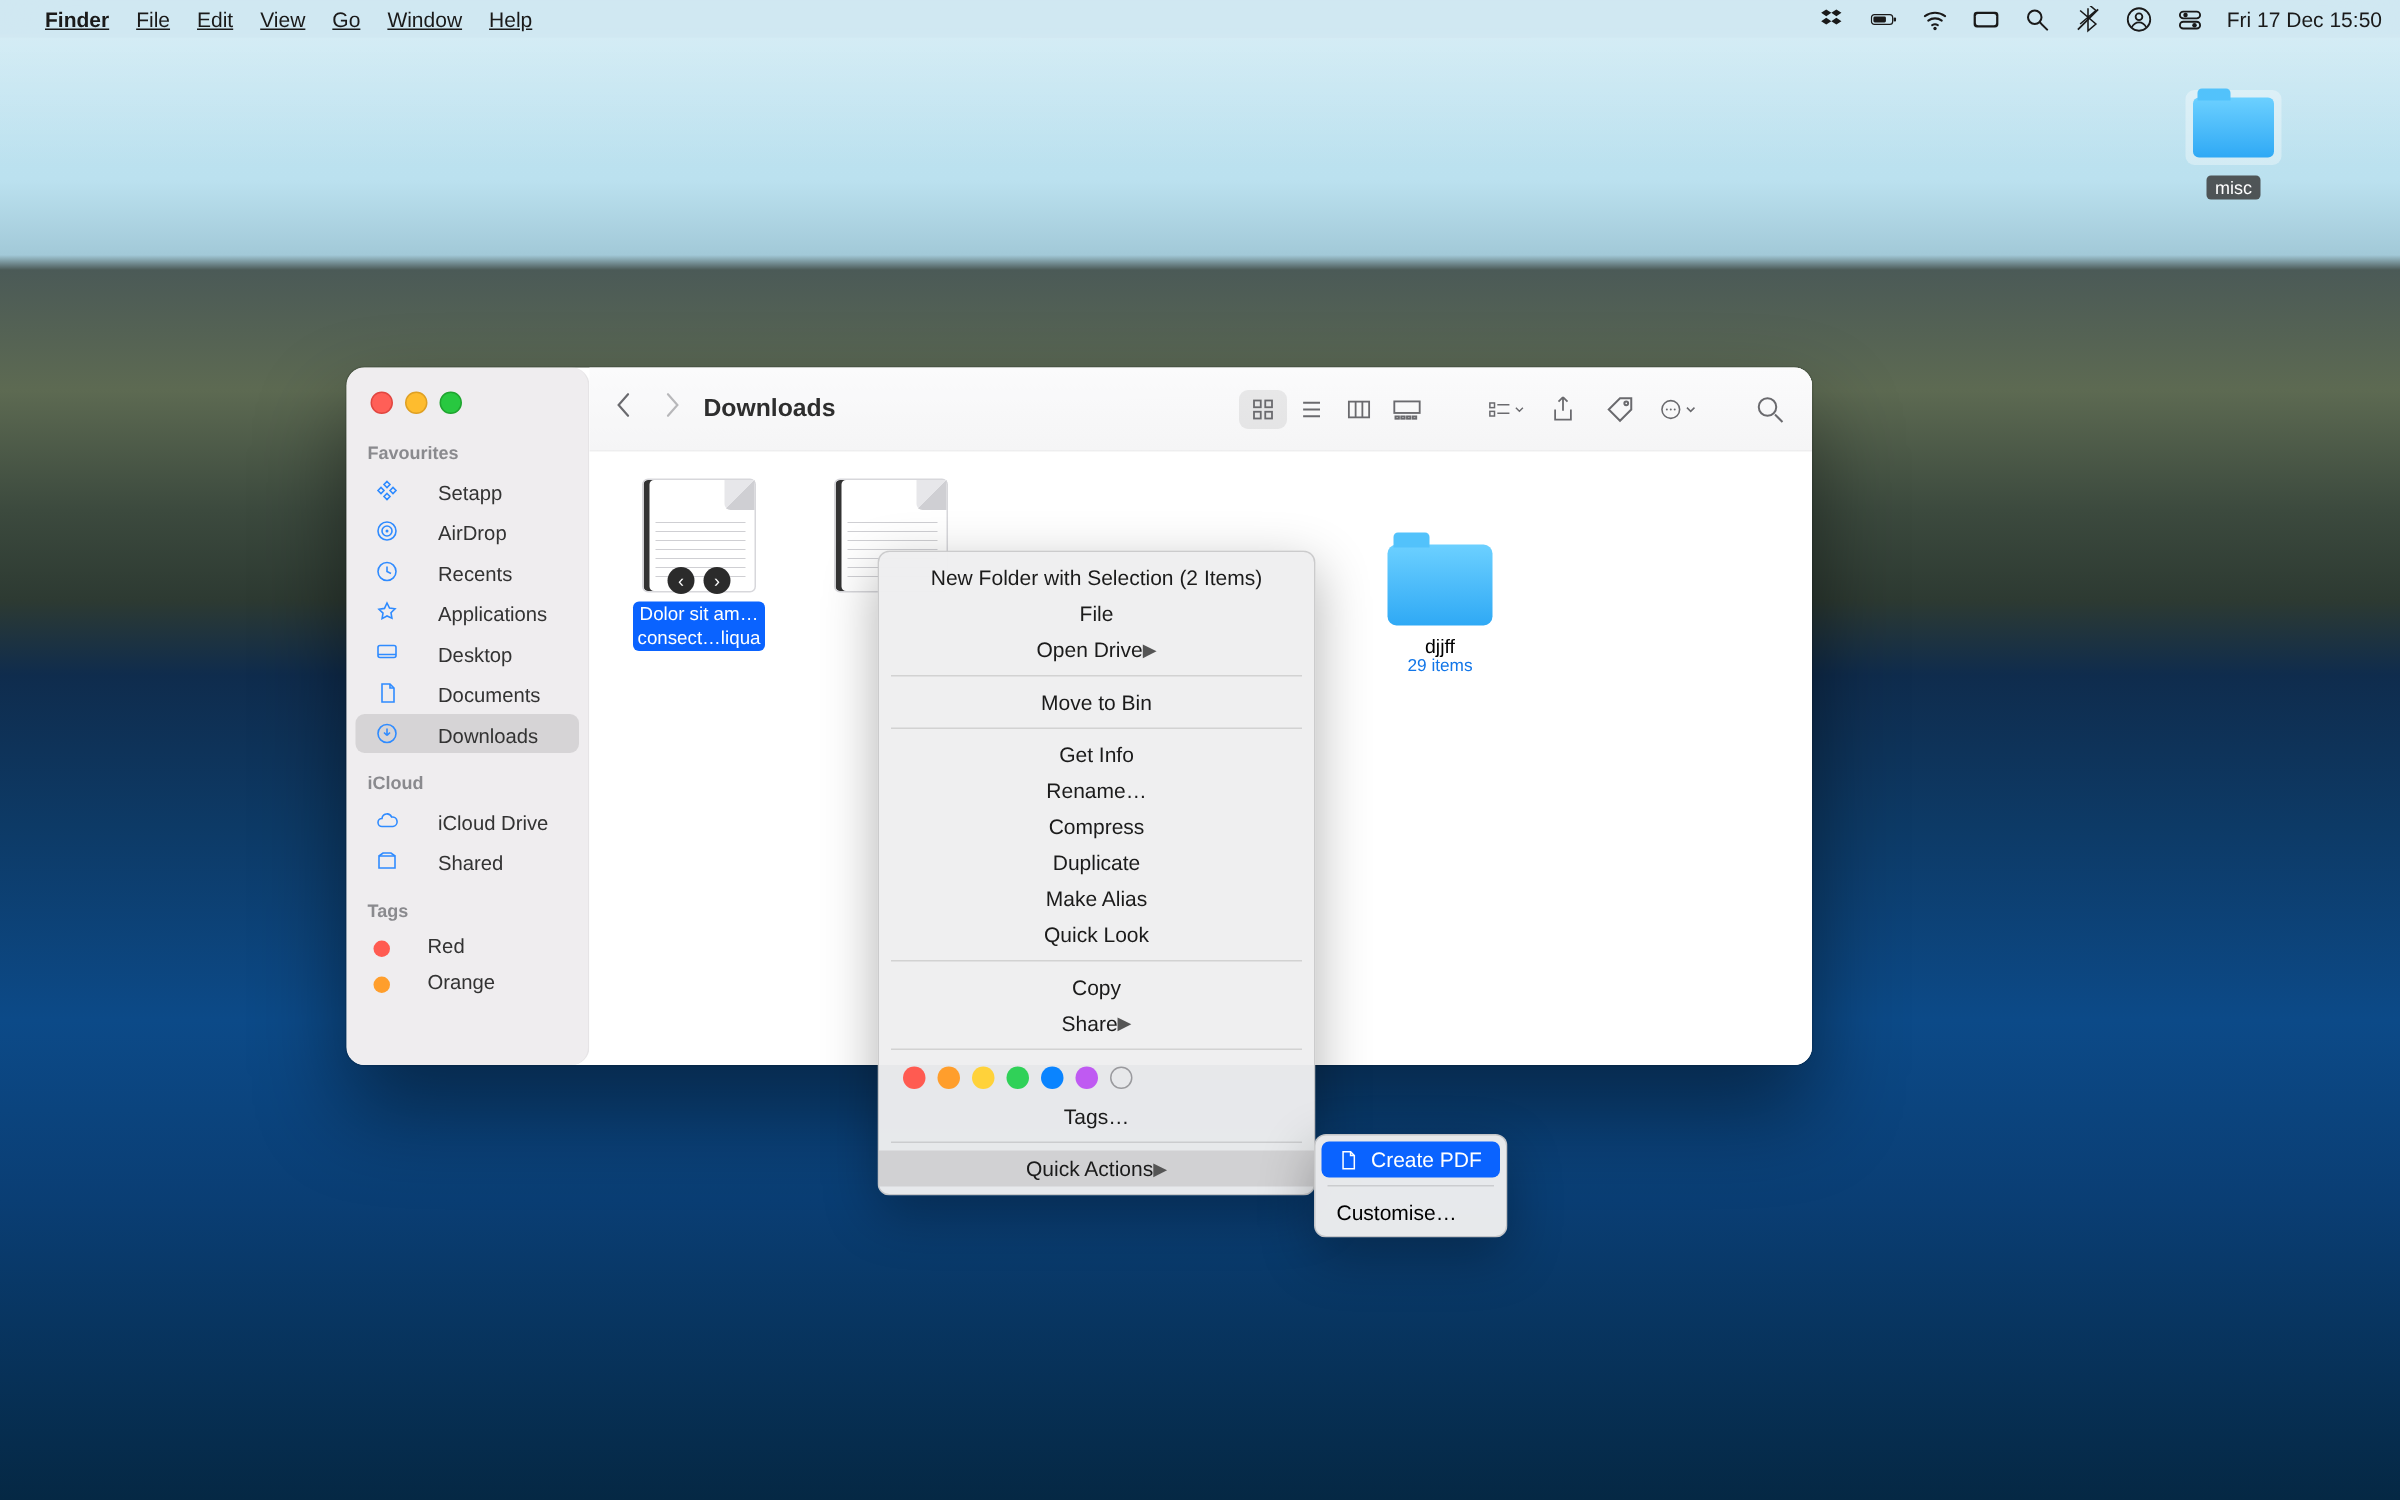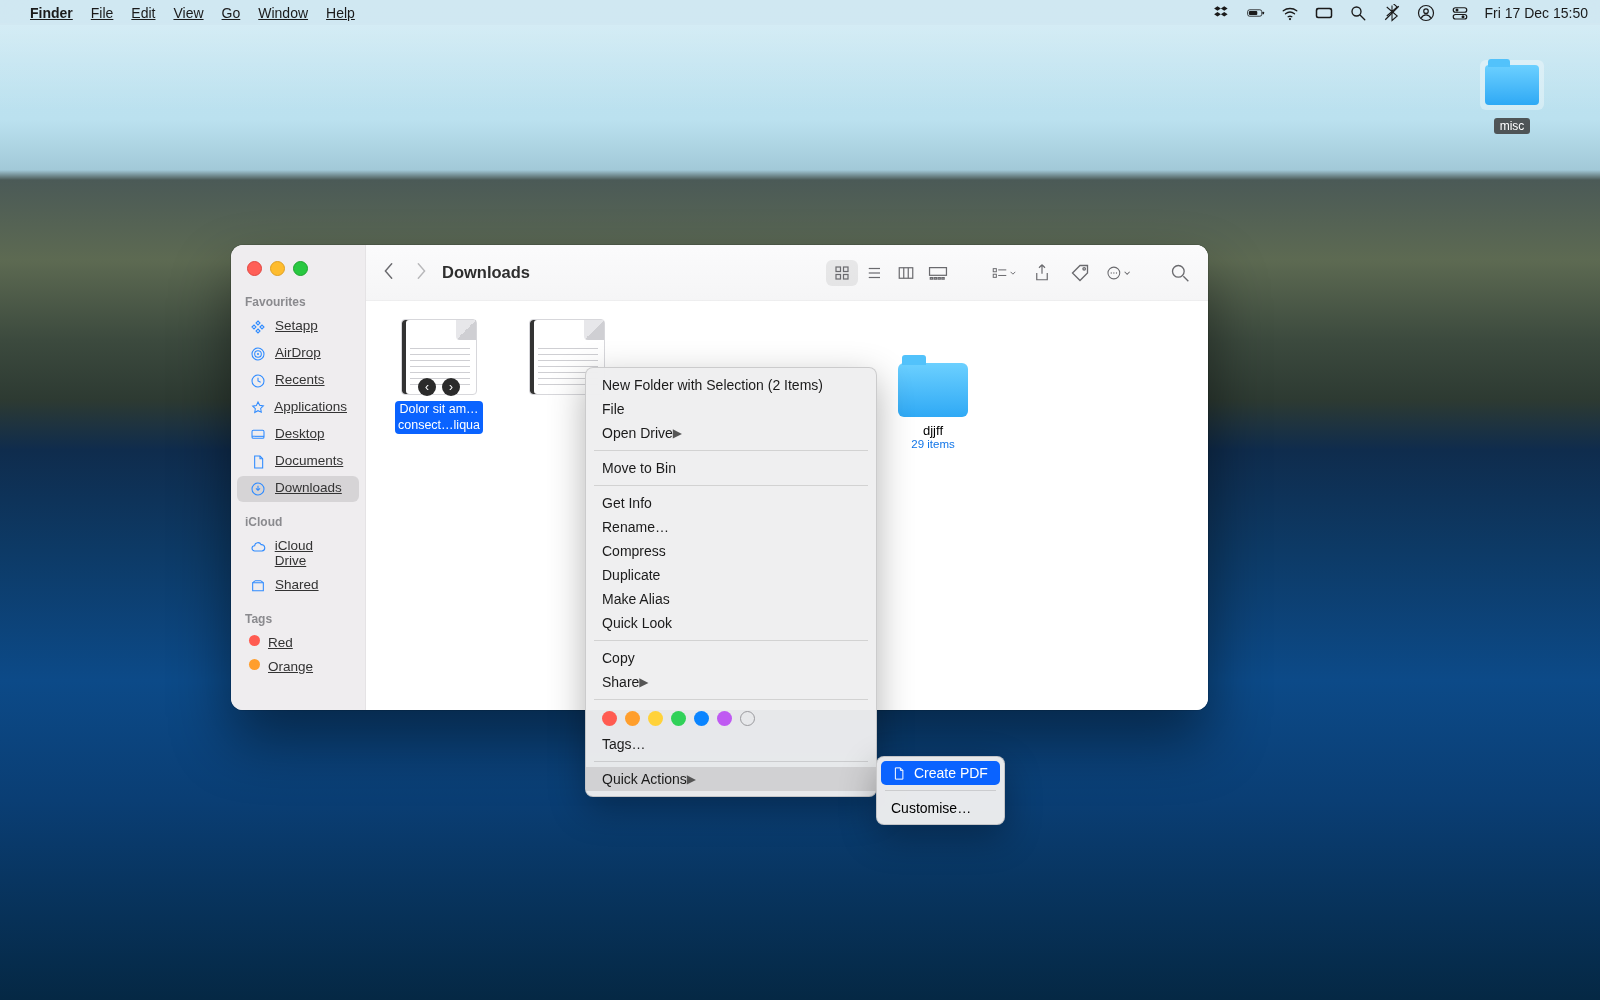--- a/index.html
+++ b/index.html
@@ -59,21 +59,21 @@
   .menubar .left .bold { font-weight:600; }
   .menubar .spacer { flex:1; }
   .menubar .right { display:flex; align-items:center; gap:16px; font-size:14px;justify-content:flex-end; }
   .menubar .right svg, .menubar .right .glyph { width:18px; height:18px; display:block; }
   .menubar .clock { font-variant-numeric: tabular-nums; }
 
   
   .desktop-icon {
     position: absolute;
     top: 60px;
-    right: 51px;
+    right: 74px;
     width: 74px;
     text-align: center;
   }
   .desktop-icon .folder {
     width: 64px; height: 50px;
     margin: 0 auto 6px auto;
     position: relative;
     background: rgba(255,255,255,0.35);
     border-radius: 6px;
     padding:5px;
@@ -108,41 +108,41 @@
     height: 465px;
     background: #fff;
     border-radius: 12px;
     box-shadow: 0 30px 60px rgba(0,0,0,0.45), 0 0 0 1px rgba(0,0,0,0.1);
     overflow: hidden;
     display: flex;
   }
 
   
   .sidebar {
-    width: 135px;
+    width: 162px;
     background: rgba(238, 236, 238, 0.95);
     border-right: 1px solid rgba(0,0,0,0.04);
     padding-top: 48px;
     font-size: 13.5px;
     color: #333;
     box-sizing: border-box;
     overflow:hidden;
+    border-radius:12px;
   }
   .sidebar .section-title {
     font-size: 12px;
     color: #8a8a8e;
     font-weight: 600;
     padding: 2px 14px 4px 14px;
   }
   .sidebar .item {
-    display:flex; align-items:flex-start; gap:8px;
+    display:flex; align-items:flex-end; gap:25px;
     padding: 4px 12px;
     margin: 1px 6px;
     border-radius: 6px;
-    text-decoration: underline;
   }
   .sidebar .item.active { background: rgba(0,0,0,0.1); }
   .sidebar .item .ico { width:18px; height:18px; display:flex; align-items:center; justify-content:center; color:#0a84ff; }
   .sidebar .item .ico svg { width:16px; height:16px; stroke:#2f8bff; fill:none; stroke-width:1.6; }
   .sidebar .tag-dot { width:11px; height:11px; border-radius:50%; }
   .sidebar .section-gap { height:10px; }
 
   
   .traffic {
     position: absolute;
@@ -267,21 +267,21 @@
     border: 0.5px solid rgba(0,0,0,0.15);
     border-radius: 8px;
     box-shadow: 0 12px 36px rgba(0,0,0,0.3);
     padding: 5px 0;
     font-size: 14px;
     color:#1b1b1b;
     z-index: 60;
   }
   .ctx-menu .row {
     padding: 4px 16px;
-    display:flex; align-items:center; justify-content:flex-start;
+    display:flex; align-items:center; justify-content:center;
   }
   .ctx-menu .row.hover { background:#d1d1d3; }
   .ctx-menu .sep { height:1px; background:rgba(0,0,0,0.12); margin:5px 8px; }
   .ctx-menu .tag-row { display:flex; gap:8px; padding:6px 16px; }
   .ctx-menu .tag-row .t { width:15px;height:15px;border-radius:50%; }
   .ctx-menu .tag-row .t.empty { border:1.5px solid #9a9a9e; box-sizing:border-box; }
   .ctx-menu .chav { color:#555; font-size:12px; }
 
   
   .sub-menu {

